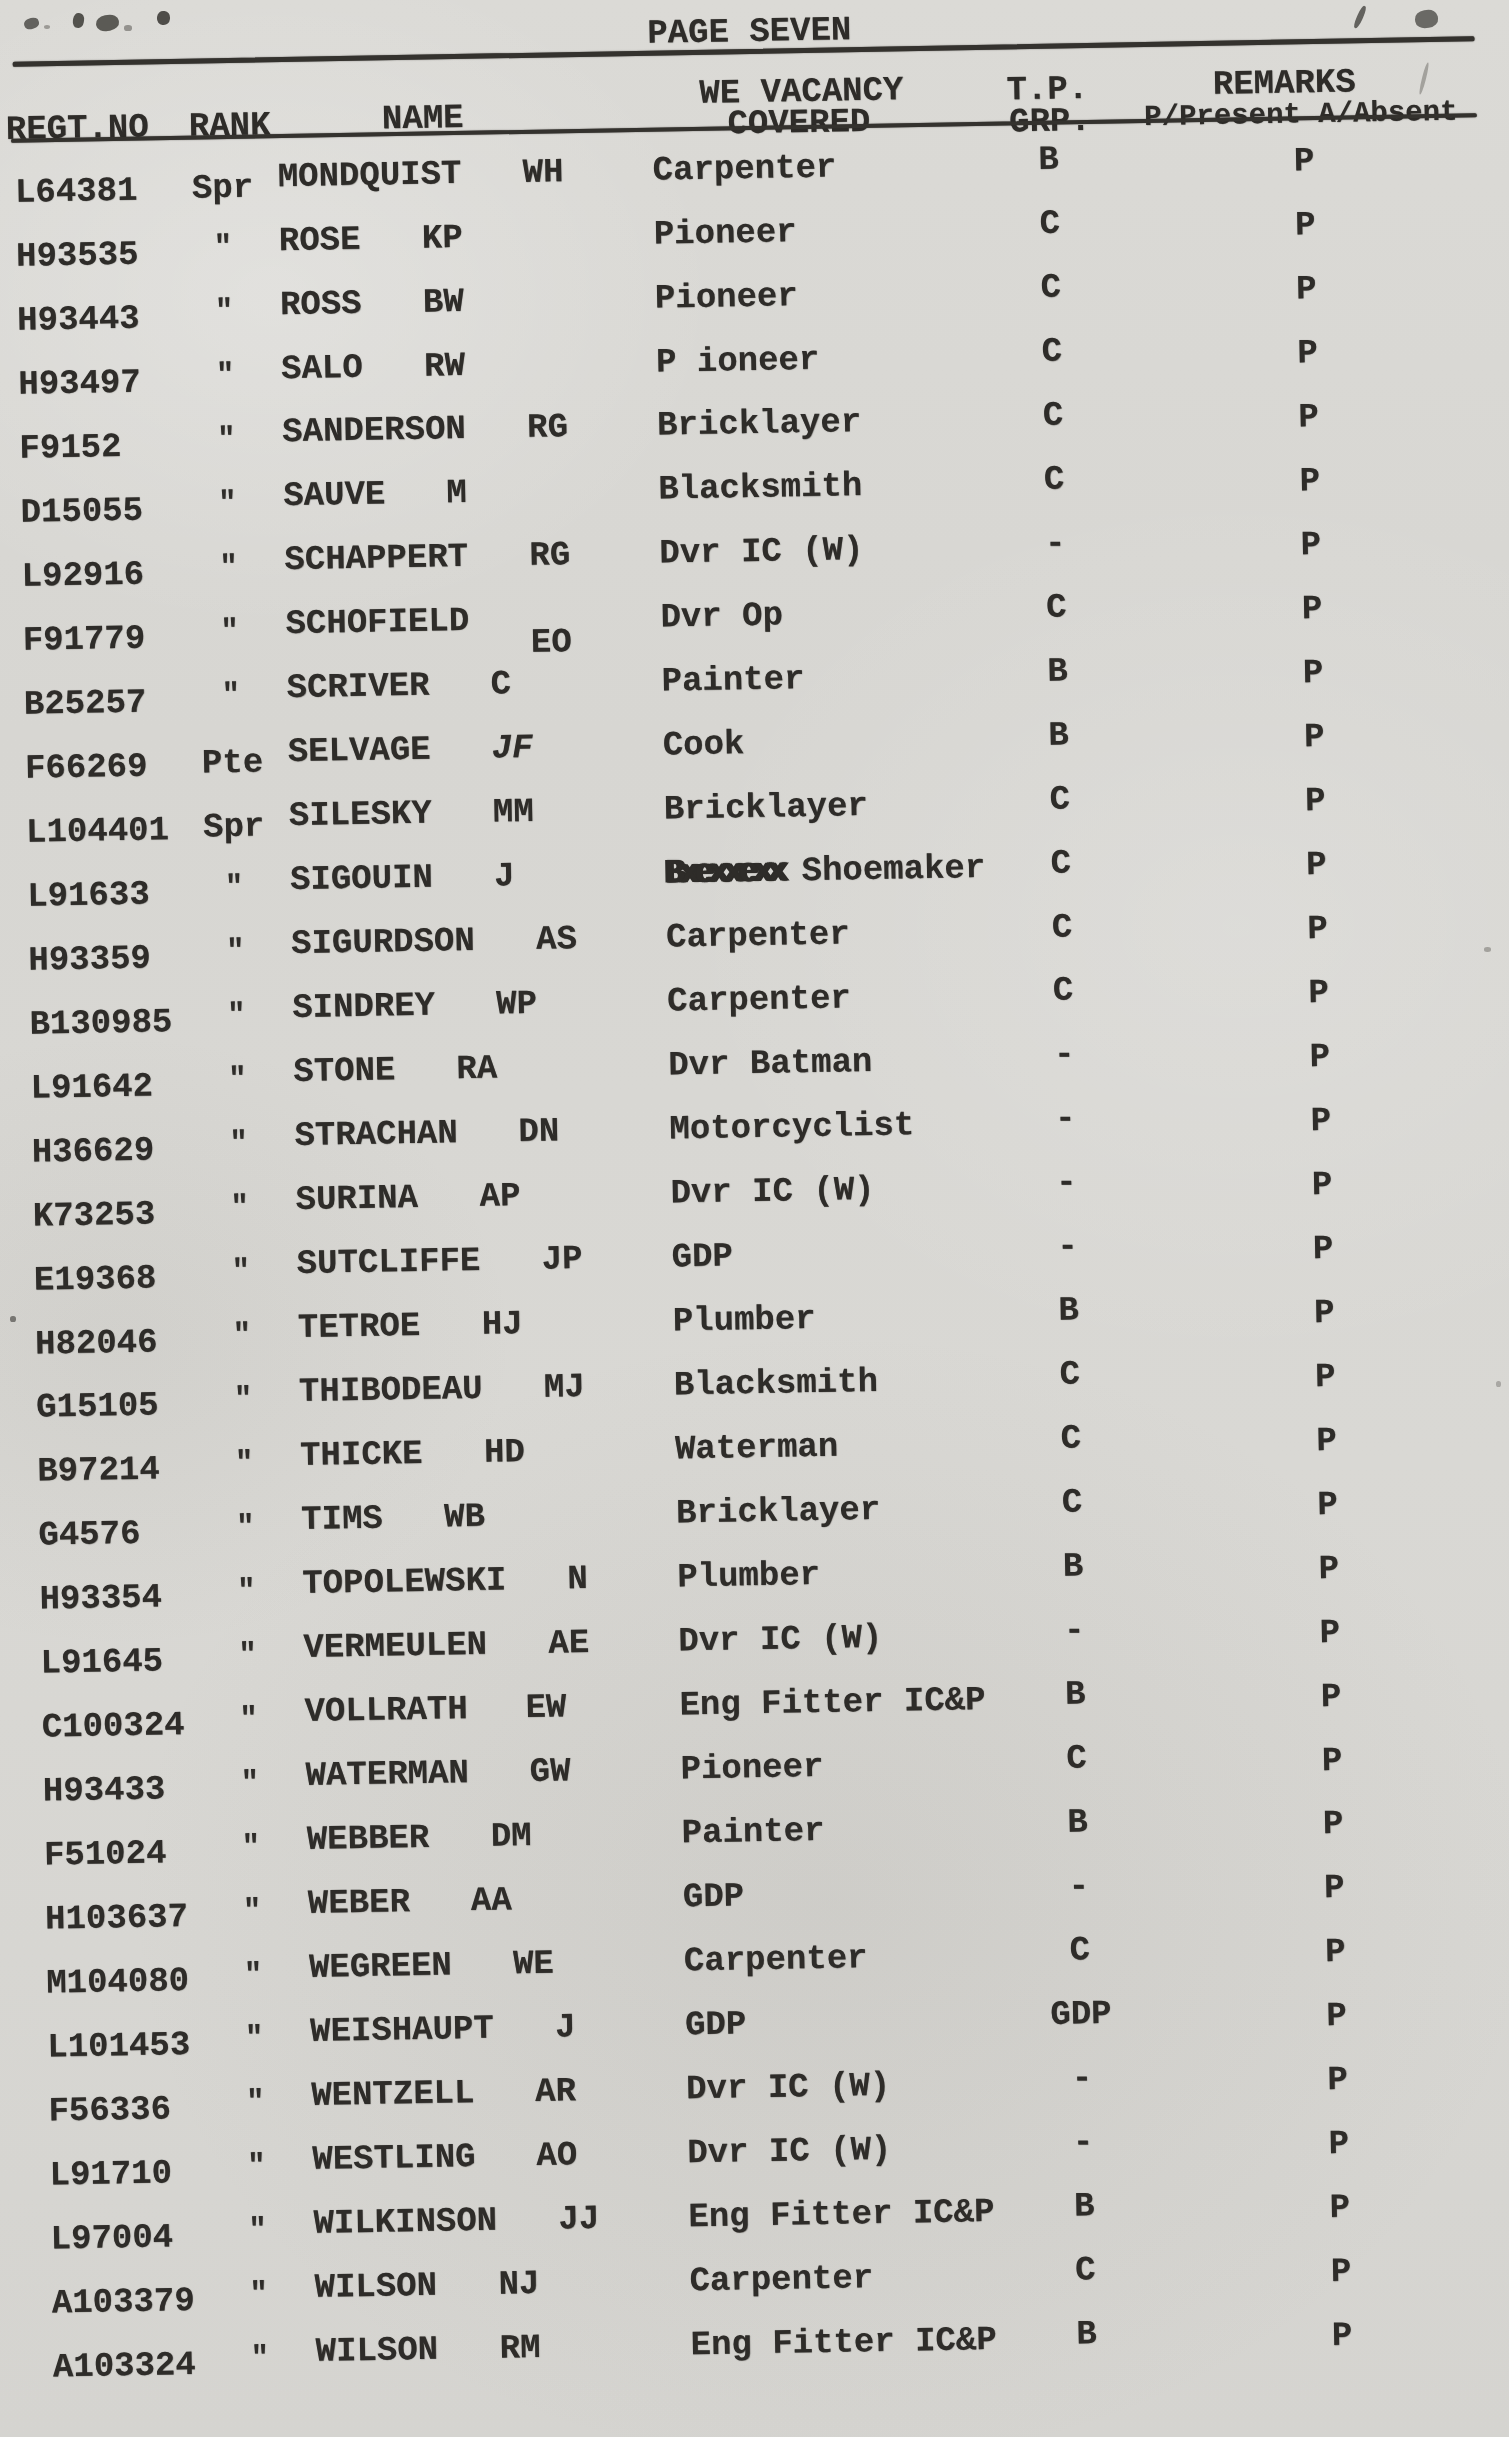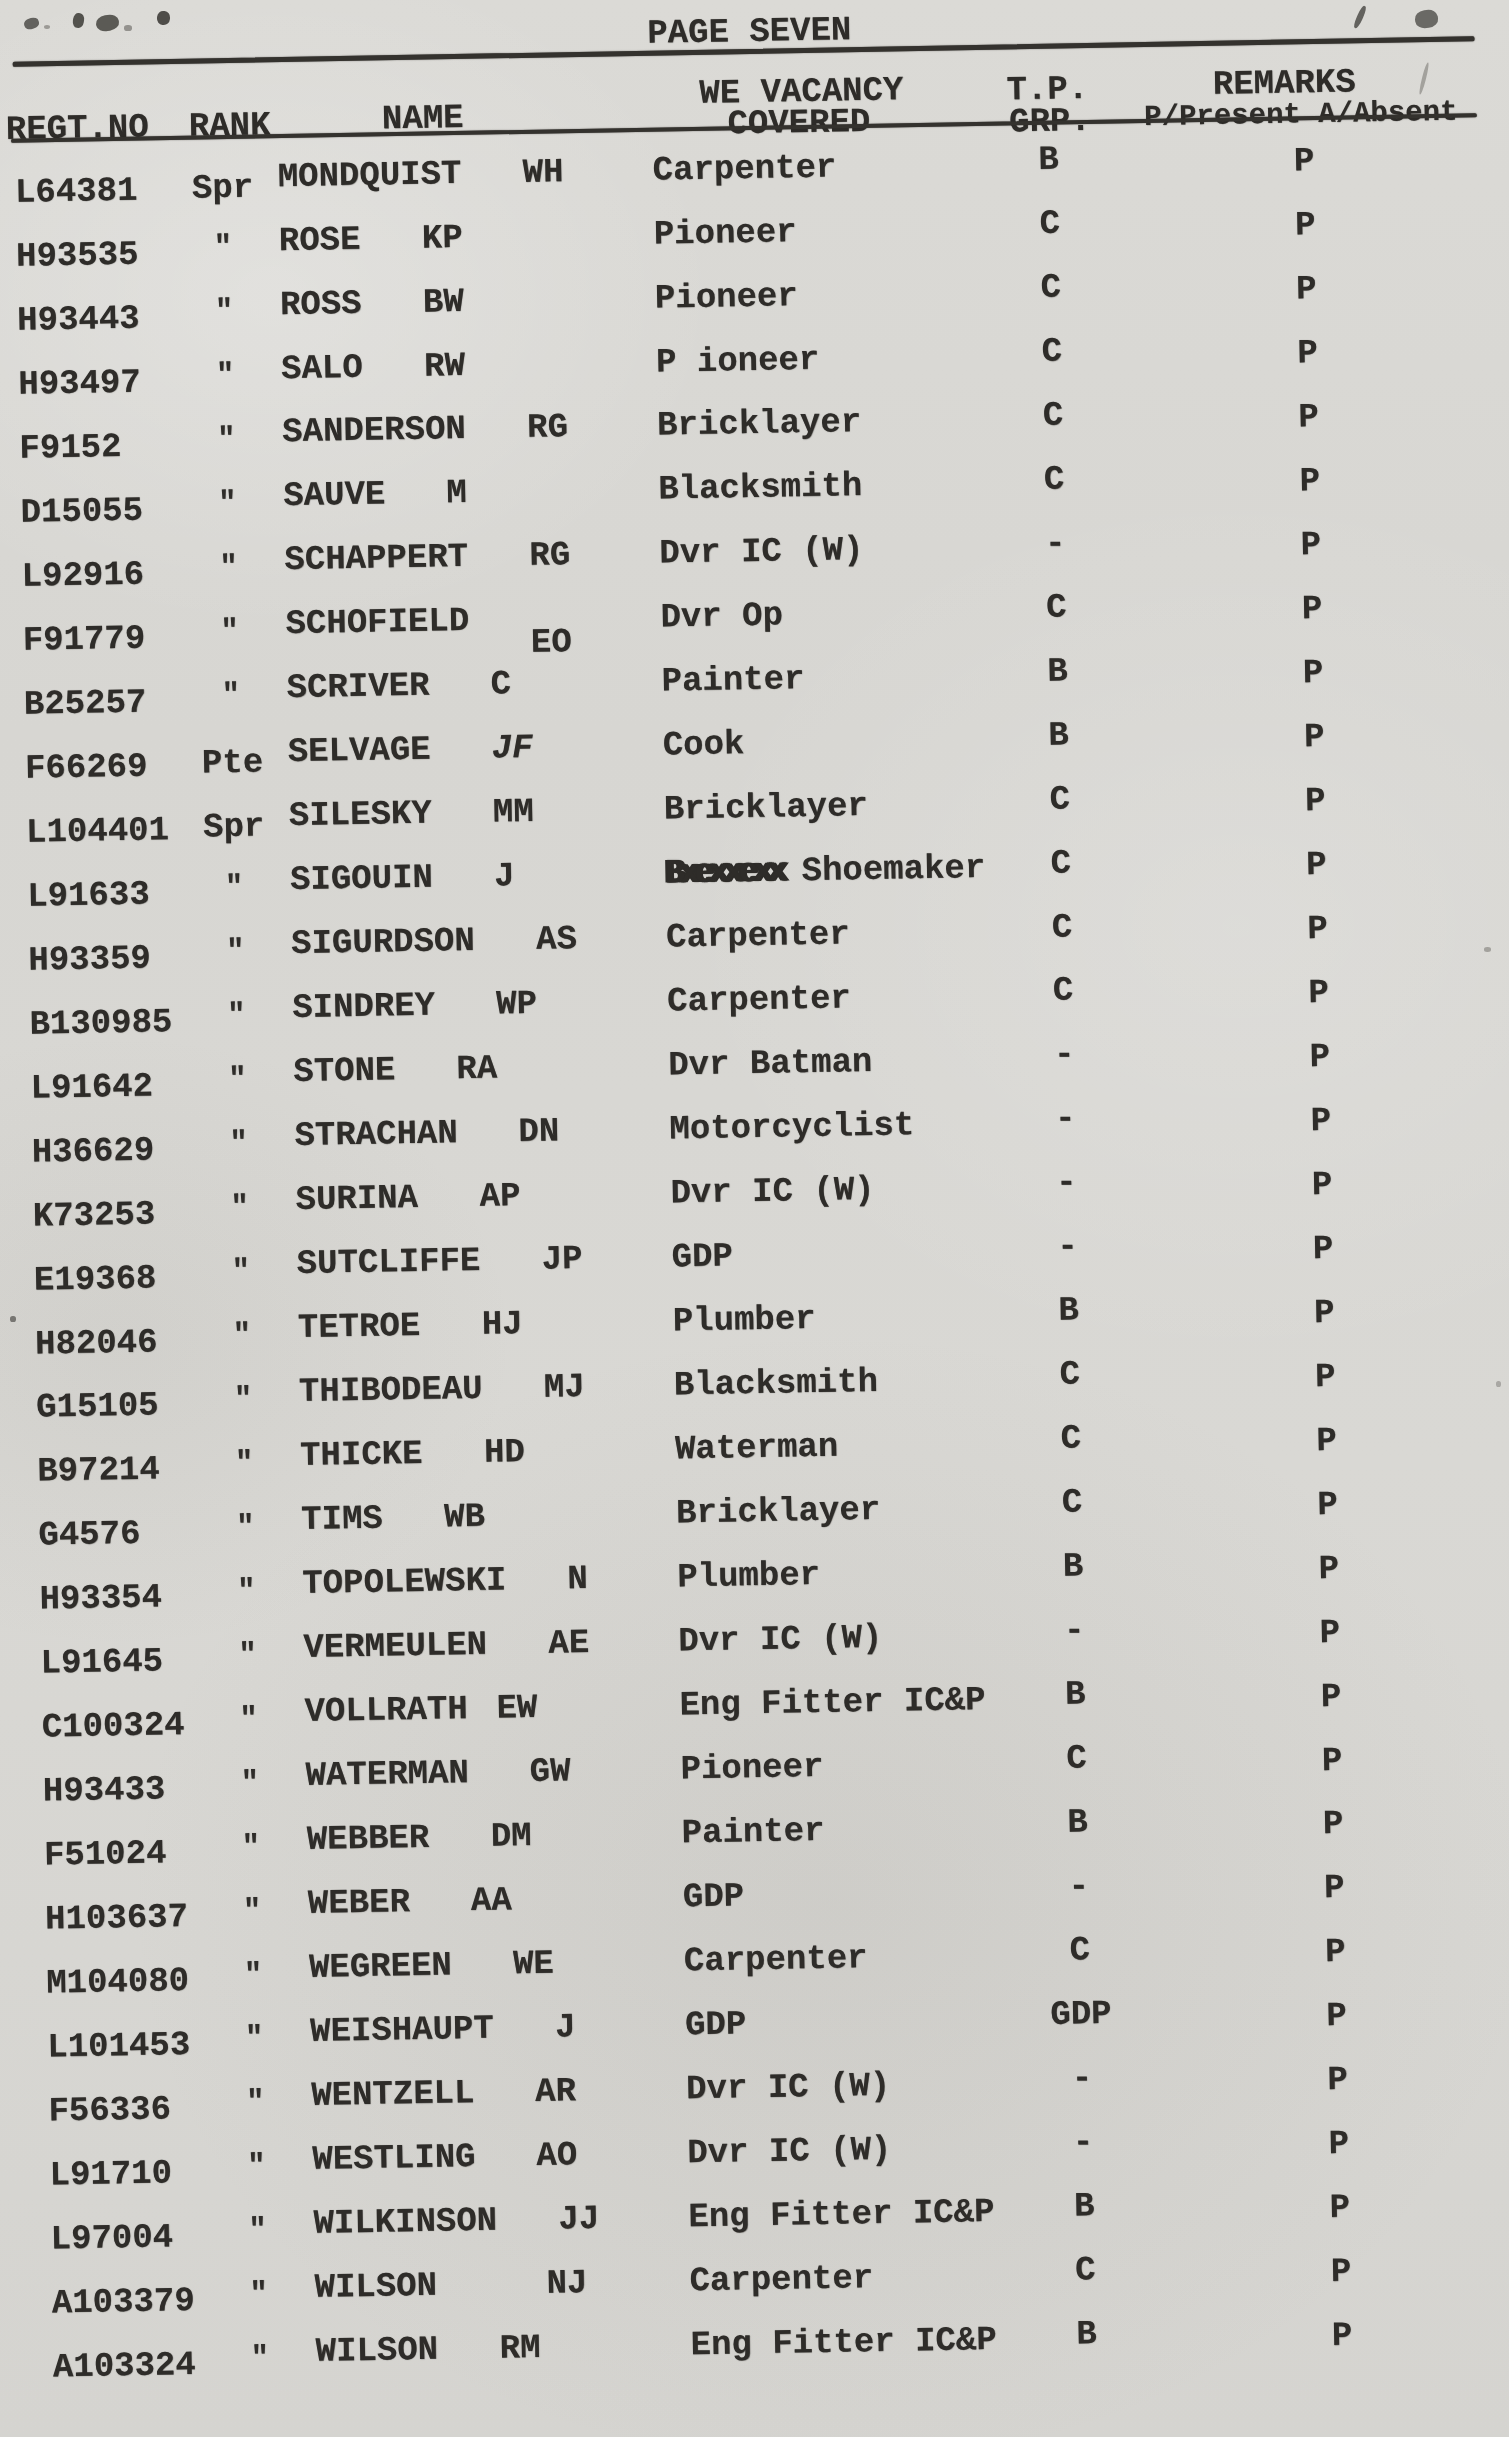--- a/index.html
+++ b/index.html
@@ -317,21 +317,21 @@
     <div class="txt c-initials" style="left: 541px; top: 1623px;">AE</div>
     <div class="txt c-vacancy" style="left: 671px; top: 1623px;">Dvr IC (W)</div>
     <div class="txt c-grp grp-cell" style="left: 1004px; top: 1619px;">-</div>
     <div class="txt c-rem rem-cell" style="left: 1288px; top: 1626px;">P</div>
   </div>
 
   <div class="row">
     <div class="txt c-regt" style="left: 33px; top: 1698px;">C100324</div>
     <div class="txt c-rank ditto" style="left: 231px; top: 1695px;">"</div>
     <div class="txt c-surname" style="left: 296px; top: 1687px;">VOLLRATH</div>
-    <div class="txt c-initials" style="left: 488px; top: 1687px;">EW</div>
+    <div class="txt c-initials" style="left: 517px; top: 1687px;">EW</div>
     <div class="txt c-vacancy" style="left: 671px; top: 1687px;">Eng Fitter IC&amp;P</div>
     <div class="txt c-grp grp-cell" style="left: 1004px; top: 1683px;">B</div>
     <div class="txt c-rem rem-cell" style="left: 1288px; top: 1690px;">P</div>
   </div>
 
   <div class="row">
     <div class="txt c-regt" style="left: 33px; top: 1762px;">H93433</div>
     <div class="txt c-rank ditto" style="left: 231px; top: 1759px;">"</div>
     <div class="txt c-surname" style="left: 296px; top: 1751px;">WATERMAN</div>
     <div class="txt c-initials" style="left: 520px; top: 1751px;">GW</div>
@@ -407,21 +407,21 @@
     <div class="txt c-initials" style="left: 541px; top: 2199px;">JJ</div>
     <div class="txt c-vacancy" style="left: 671px; top: 2199px;">Eng Fitter IC&amp;P</div>
     <div class="txt c-grp grp-cell" style="left: 1004px; top: 2195px;">B</div>
     <div class="txt c-rem rem-cell" style="left: 1288px; top: 2201px;">P</div>
   </div>
 
   <div class="row">
     <div class="txt c-regt" style="left: 33px; top: 2274px;">A103379</div>
     <div class="txt c-rank ditto" style="left: 231px; top: 2270px;">"</div>
     <div class="txt c-surname" style="left: 296px; top: 2263px;">WILSON</div>
-    <div class="txt c-initials" style="left: 480px; top: 2263px; margin-left: 48px;">NJ</div>
+    <div class="txt c-initials" style="left: 480px; top: 2263px;">NJ</div>
     <div class="txt c-vacancy" style="left: 671px; top: 2263px;">Carpenter</div>
     <div class="txt c-grp grp-cell" style="left: 1004px; top: 2259px;">C</div>
     <div class="txt c-rem rem-cell" style="left: 1288px; top: 2265px;">P</div>
   </div>
 
   <div class="row">
     <div class="txt c-regt" style="left: 33px; top: 2338px;">A103324</div>
     <div class="txt c-rank ditto" style="left: 231px; top: 2334px;">"</div>
     <div class="txt c-surname" style="left: 296px; top: 2327px;">WILSON</div>
     <div class="txt c-initials" style="left: 480px; top: 2327px;">RM</div>

